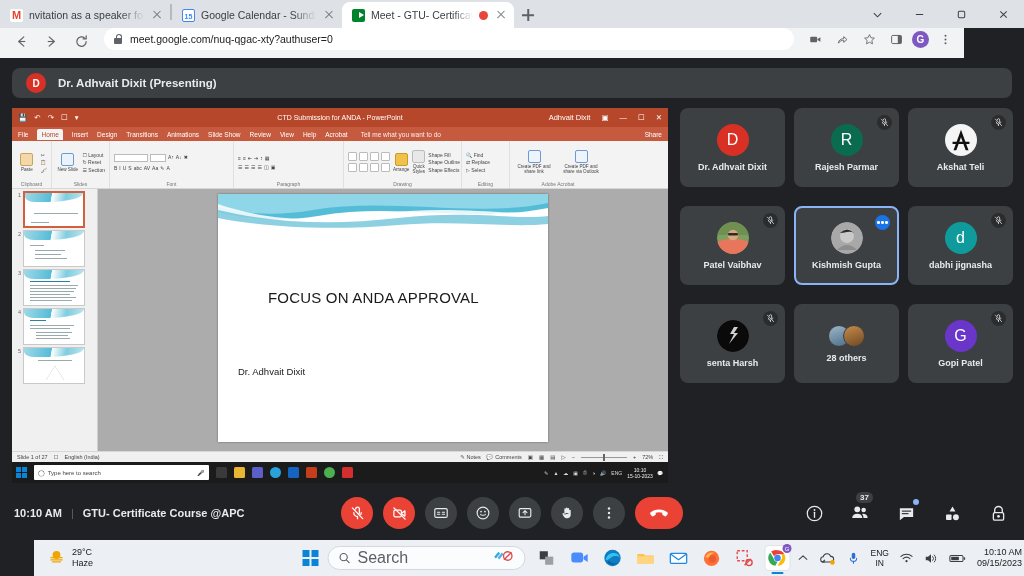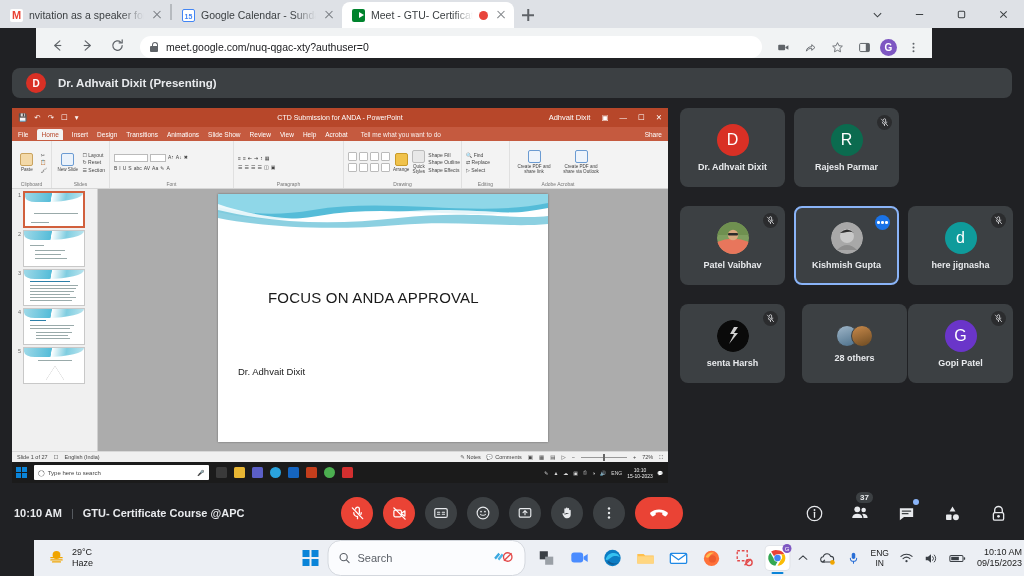--- a/index.html
+++ b/index.html
@@ -60,22 +60,22 @@
     border-left:5px solid #fff; border-top:3px solid transparent; border-bottom:3px solid transparent;
   }
   .fav-cal { background:#fff; border:1px solid #4285f4; border-radius:2px; }
   .fav-cal::after {
     content:"15"; position:absolute; inset:0; top:2px; color:#4285f4; font-size:7px;
     font-weight:700; text-align:center; line-height:9px;
   }
 
   
   .omnirow {
-    position:absolute; left:0; top:28px; width:896px; height:30px;
-    background:#f1f3f4; display:flex; align-items:flex-end; padding:0 8px; gap:4px;margin-left:36px;
+    position:absolute; left:0; top:28px; width:964px; height:30px;
+    background:#f1f3f4; display:flex; align-items:flex-start; padding:0 8px; gap:4px;
   }
   .navbtn { width:26px; height:26px; display:flex; align-items:center; justify-content:center;
             color:#5f6368; font-size:14px; }
   .omnibox {
     flex:1 1 auto; height:22px; background:#fff; border-radius:11px;
     display:flex; align-items:center; padding:0 10px; gap:8px; margin:0 6px;
     font-size:10.5px; color:#202124;
   }
   .lockicon { width:8px; height:10px; position:relative; flex:0 0 8px; }
   .lockicon::before { content:""; position:absolute; left:0; bottom:0; width:8px; height:6px;
@@ -229,23 +229,23 @@
     position:absolute; left:10px; bottom:0; width:1024px; height:36px; background:#eceff4;
     display:flex; align-items:center;margin-left:24px;
   }
   .wtb-weather { display:flex; align-items:center; gap:7px; margin-left:14px; }
   .wtb-weather .wtxt { font-size:9px; color:#1a1a1a; line-height:11px; }
   .wtb-center { position:absolute; left:50%; transform:translateX(-50%);
                 display:flex; align-items:center; gap:9px; }
   .winlogo { width:16px; height:16px; display:grid; grid-template-columns:1fr 1fr;
              grid-template-rows:1fr 1fr; gap:1.6px; }
   .winlogo i { background:#0a84d8; display:block; }
-  .tsearch { width:198px; height:36px; background:#fbfcfe; border:1px solid #d4d8de;
+  .tsearch { width:198px; height:24px; background:#fbfcfe; border:1px solid #d4d8de;
              border-radius:13px; display:flex; align-items:center; padding:0 10px; gap:7px;
-             font-size:11px; color:#5a5f66; }
+             font-size:16px; color:#5a5f66; }
   .tapp { width:24px; height:24px; border-radius:4px; position:relative;
           display:flex; align-items:center; justify-content:center; }
   .tapp.active { background:#fff; box-shadow:0 0 0 1px #e0e3e8; }
   .tapp .underline { position:absolute; bottom:-4px; left:50%; transform:translateX(-50%);
                      width:12px; height:2.5px; border-radius:2px; background:#0a84d8; }
   .wtb-right { position:absolute; right:10px; display:flex; align-items:center; gap:11px; }
   .wtb-right .sys { color:#3a3f45; font-size:11px; display:flex; align-items:center; }
   .wtb-lang { font-size:8.5px; color:#1a1a1a; text-align:center; line-height:10px; }
   .wtb-clock { font-size:9px; color:#1a1a1a; text-align:right; line-height:11px; }
   .wtb-notif { width:15px; height:15px; border-radius:50%; background:#0a84d8; color:#fff;
@@ -674,20 +674,36 @@
         <div class="t-mic">
           <svg width="9" height="9" viewBox="0 0 16 16">
               <path d="M6 3.2a2 2 0 0 1 4 0v4a2 2 0 0 1-.2.9M8 11.2A4 4 0 0 1 4 7.2M12 7.2a4 4 0 0 1-.5 1.9M8 11.2v2.3" stroke="#e8eaed" stroke-width="1.35" fill="none" stroke-linecap="round"></path>
               <path d="M2.5 2L13.5 13.5" stroke="#e8eaed" stroke-width="1.35" stroke-linecap="round"></path>
             </svg>
         </div>
         <div class="t-av" style="background:#0b6b4f">R</div>
         <div class="t-name">Rajesh Parmar</div>
       </div>
 
+      <div class="tile" style="left:228px;top:0">
+        <div class="t-mic">
+          <svg width="9" height="9" viewBox="0 0 16 16">
+              <path d="M6 3.2a2 2 0 0 1 4 0v4a2 2 0 0 1-.2.9M8 11.2A4 4 0 0 1 4 7.2M12 7.2a4 4 0 0 1-.5 1.9M8 11.2v2.3" stroke="#e8eaed" stroke-width="1.35" fill="none" stroke-linecap="round"></path>
+              <path d="M2.5 2L13.5 13.5" stroke="#e8eaed" stroke-width="1.35" stroke-linecap="round"></path>
+            </svg>
+        </div>
+        <div class="t-av" style="background:#f2f2f2">
+          <svg width="30" height="30" viewBox="0 0 32 32">
+              <circle cx="16" cy="16" r="16" fill="#f5f5f5"></circle>
+              <path d="M16 5 L24 27 L21 27 L16 13 L11 27 L8 27 Z" fill="#111"></path>
+              <path d="M7 19 H25" stroke="#111" stroke-width="2.4"></path>
+            </svg>
+        </div>
+        <div class="t-name">Akshat Teli</div>
+      </div>
 
       <div class="tile selected" style="left:114px;top:98px">
         <div class="t-more">
             <i></i>
             <i></i>
             <i></i>
           </div>
         <div class="t-av">
           <svg width="32" height="32" viewBox="0 0 32 32">
               <circle cx="16" cy="16" r="16" fill="#a8a8a8"></circle>
@@ -719,40 +735,40 @@
       </div>
 
       <div class="tile" style="left:228px;top:98px">
         <div class="t-mic">
           <svg width="9" height="9" viewBox="0 0 16 16">
               <path d="M6 3.2a2 2 0 0 1 4 0v4a2 2 0 0 1-.2.9M8 11.2A4 4 0 0 1 4 7.2M12 7.2a4 4 0 0 1-.5 1.9M8 11.2v2.3" stroke="#e8eaed" stroke-width="1.35" fill="none" stroke-linecap="round"></path>
               <path d="M2.5 2L13.5 13.5" stroke="#e8eaed" stroke-width="1.35" stroke-linecap="round"></path>
             </svg>
         </div>
         <div class="t-av" style="background:#0f9b9b">d</div>
-        <div class="t-name">here jignasha</div>
+        <div class="t-name">dabhi jignasha</div>
       </div>
 
       <div class="tile" style="left:0;top:196px">
         <div class="t-mic">
           <svg width="9" height="9" viewBox="0 0 16 16">
               <path d="M6 3.2a2 2 0 0 1 4 0v4a2 2 0 0 1-.2.9M8 11.2A4 4 0 0 1 4 7.2M12 7.2a4 4 0 0 1-.5 1.9M8 11.2v2.3" stroke="#e8eaed" stroke-width="1.35" fill="none" stroke-linecap="round"></path>
               <path d="M2.5 2L13.5 13.5" stroke="#e8eaed" stroke-width="1.35" stroke-linecap="round"></path>
             </svg>
         </div>
         <div class="t-av">
           <svg width="32" height="32" viewBox="0 0 32 32">
               <circle cx="16" cy="16" r="16" fill="#0a0a0a"></circle>
               <path d="M17 7 l-4 7 h4 l-5 10 l9 -11 h-4 l4 -6z" fill="#cfcfcf"></path>
             </svg>
         </div>
         <div class="t-name">senta Harsh</div>
       </div>
 
-      <div class="tile" style="left:122px;top:196px">
+      <div class="tile" style="left:114px;top:196px">
         <div class="others-av">
           <span style="background:linear-gradient(160deg,#9fb6c8,#4b6f8a)"></span>
           <span style="background:linear-gradient(160deg,#c98a4b,#6c4a22)"></span>
         </div>
         <div class="t-name">28 others</div>
       </div>
 
       <div class="tile" style="left:228px;top:196px">
         <div class="t-mic">
           <svg width="9" height="9" viewBox="0 0 16 16">

